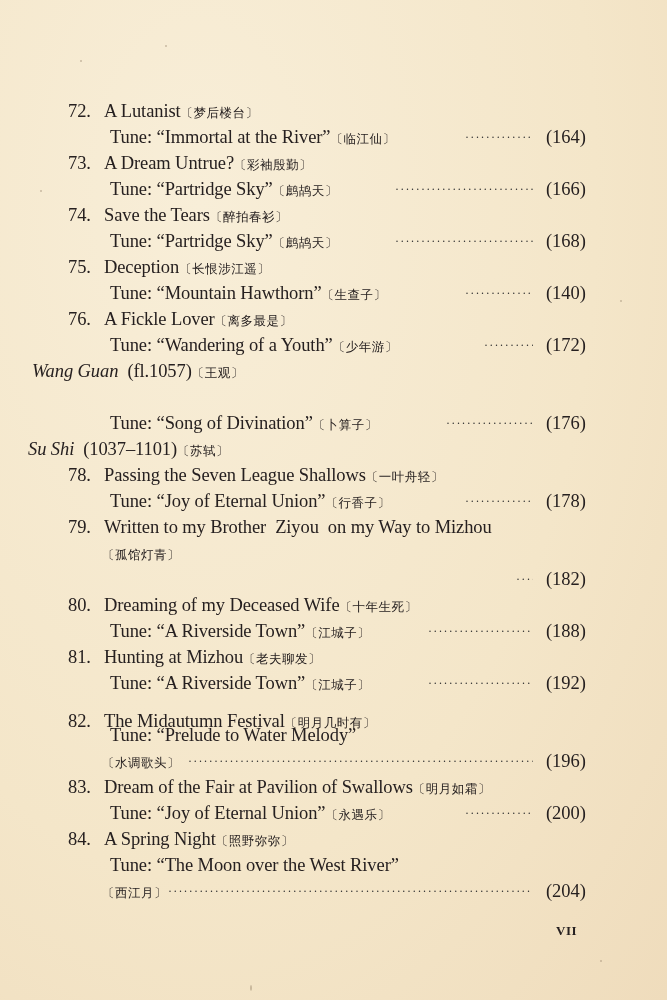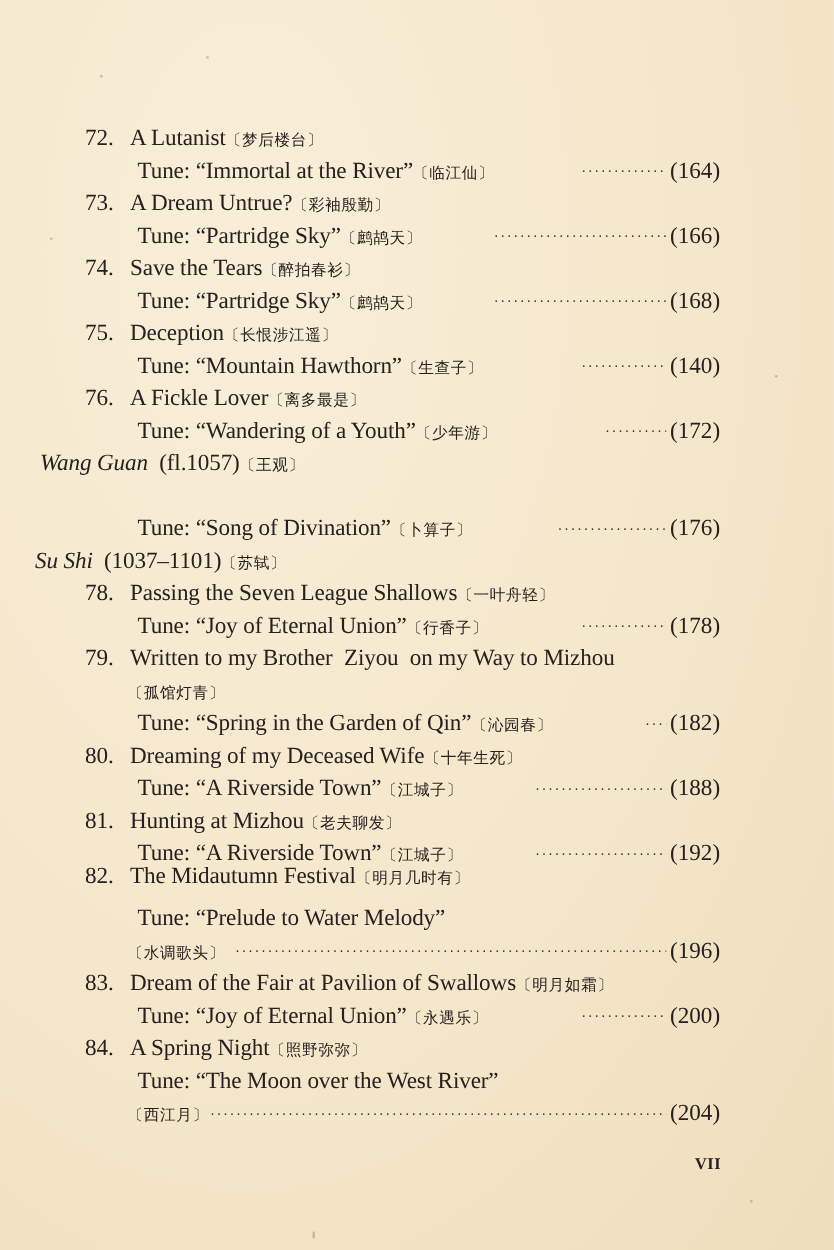--- a/index.html
+++ b/index.html
@@ -19,21 +19,21 @@
   .num { display: inline-block; width: 36px; text-align: left; }
   .cn { font-family: Liberation Sans, sans-serif; font-size: 12.5px; letter-spacing: 0.5px; }
   .author { font-style: italic; }
   .author .plain { font-style: normal; margin-top: 40px; }
   .dots {
     position: absolute; height: 26px; line-height: 26px;
     overflow: hidden; font-size: 12px; letter-spacing: 1.2px; color: #333;
   }
   .page-ref {
     position: absolute; font-size: 18.5px; line-height: 26px;
-    width: 60px; text-align: left;
+    width: 60px; text-align: center;
   }
   .folio {
     position: absolute; left: 556px; top: 923px;
     font-size: 13px; font-weight: bold; letter-spacing: 0.5px;
   }
   .speck { position: absolute; width: 2px; height: 2px; background: #9b8a70; border-radius: 50%; opacity: .5; }
 </style>
 </head>
 <body>
 
@@ -106,23 +106,20 @@
   </div>
   <div class="dots" style="left:465px;top:488px;width:68px">··························</div>
   <div class="page-ref" style="left:536px;top:488px">(178)</div>
 
   <div class="line" style="left:68px;top:514px">
     <span class="num">79.</span><span style="white-space:pre">Written to my Brother  Ziyou  on my Way to Mizhou</span>
   </div>
   <div class="line" style="left:102px;top:540px">
     <span class="cn">〔孤馆灯青〕</span>
   </div>
-  <div class="line" style="left:110px;top:566px">
-    <span>Tune: “Spring in the Garden of Qin”</span><span class="cn">〔沁园春〕</span>
-  </div>
   <div class="dots" style="left:516px;top:566px;width:17px">·····</div>
   <div class="page-ref" style="left:536px;top:566px">(182)</div>
 
   <div class="line" style="left:68px;top:592px">
     <span class="num">80.</span><span>Dreaming of my Deceased Wife</span><span class="cn">〔十年生死〕</span>
   </div>
   <div class="line" style="left:110px;top:618px">
     <span>Tune: “A Riverside Town”</span><span class="cn">〔江城子〕</span>
   </div>
   <div class="dots" style="left:428px;top:618px;width:105px">········································</div>
@@ -132,21 +129,21 @@
   </div>
   <div class="line" style="left:68px;top:644px">
     <span class="num">81.</span><span>Hunting at Mizhou</span><span class="cn">〔老夫聊发〕</span>
   </div>
   <div class="line" style="left:110px;top:670px">
     <span>Tune: “A Riverside Town”</span><span class="cn">〔江城子〕</span>
   </div>
   <div class="dots" style="left:428px;top:670px;width:105px">········································</div>
   <div class="page-ref" style="left:536px;top:670px">(192)</div>
 
-  <div class="line" style="left:68px;top:688px">
+  <div class="line" style="left:68px;top:708px">
     <span class="num">82.</span><span>The Midautumn Festival</span><span class="cn">〔明月几时有〕</span>
   </div>
   <div class="line" style="left:110px;top:722px">
     <span>Tune: “Prelude to Water Melody”</span>
   </div>
   <div class="line" style="left:102px;top:748px">
     <span class="cn">〔水调歌头〕</span>
   </div>
   <div class="dots" style="left:188px;top:748px;width:345px">···································································································</div>
   <div class="page-ref" style="left:536px;top:748px">(196)</div>

